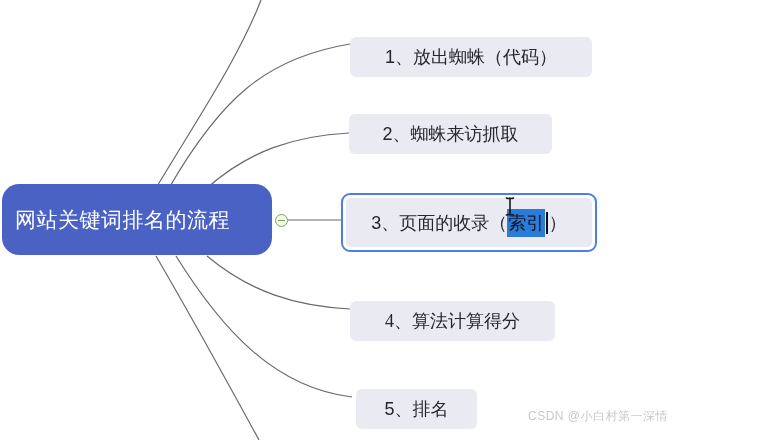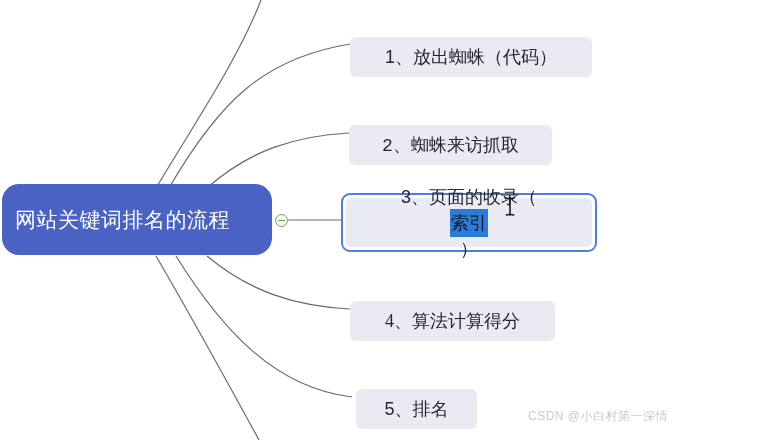--- a/index.html
+++ b/index.html
@@ -42,21 +42,21 @@
   }
   .branch {
     background: #e9eaf2;
     border-radius: 6px;
     color: #26262e;
     font-size: 18px;
     height: 40px;
     margin-top: 12px;
   }
   .b1 { left: 350px; top: 25px;  width: 242px; }
-  .b2 { left: 349px; top: 113px; width: 203px; font-family: Liberation Mono, monospace; }
+  .b2 { left: 349px; top: 102px; width: 203px; }
   .b4 { left: 350px; top: 289px; width: 205px; font-family: Liberation Serif, serif; }
   .b5 { left: 356px; top: 377px; width: 121px; }
   .selected-wrap {
     position: absolute;
     left: 341px; top: 193px;
     width: 256px; height: 59px;
     border: 2.5px solid #4d7ee0;
     border-radius: 9px;
     background: #ffffff;
     padding: 3px;
@@ -65,21 +65,20 @@
   .selected-inner {
     width: 100%; height: 100%;
     background: #e9eaf2;
     border-radius: 5px;
     display: flex;
     align-items: center;
     justify-content: center;
     font-size: 18px;
     color: #26262e;
     white-space: nowrap;
-    flex-direction: column;
   }
   .hl {
     background: #2b7cd9;
     color: #0f172a;
     padding: 2px 1px;
   }
   .caret {
     display: inline-block;
     width: 1.5px;
     height: 22px;

